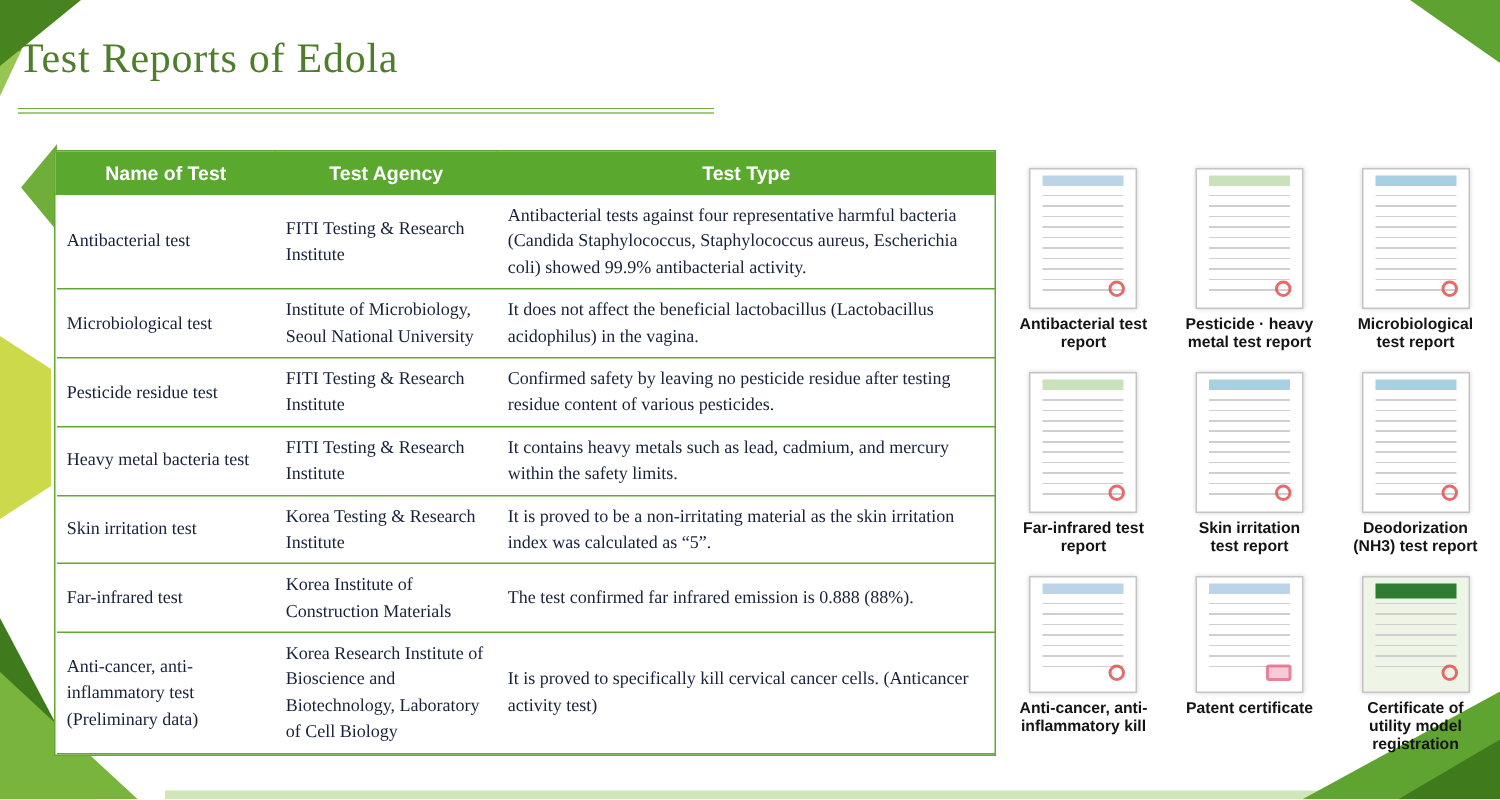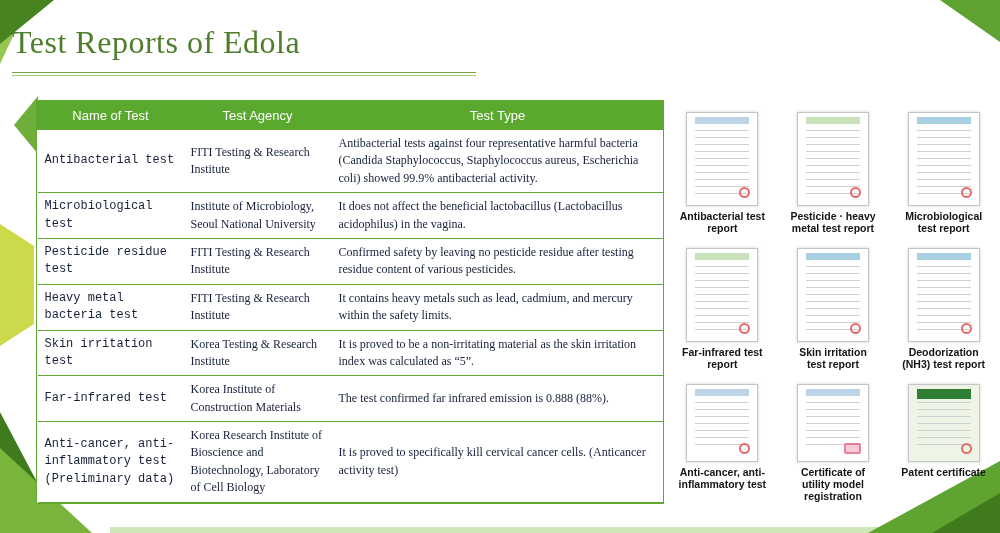--- a/index.html
+++ b/index.html
@@ -28,46 +28,46 @@
   .deco-bottom-strip { left:110px; right:0; bottom:0; height:6px; background:#cfe6b8; }
   .deco-br-light { right:0; bottom:0; width:132px; height:72px; background:#5fa430;
                    clip-path:polygon(100% 0,100% 100%,0 100%); }
   .deco-br-dark  { right:0; bottom:0; width:68px; height:40px; background:#3f7a1d;
                    clip-path:polygon(100% 0,100% 100%,0 100%); }
 
   
   .title {
     position:absolute; left:12px; top:24px; z-index:2;
     font-family:"Liberation Serif", serif; font-weight:500;
-    font-size:32px; color:#4e7e2b; letter-spacing:.5px;
+    font-size:28px; color:#4e7e2b; letter-spacing:.5px;
   }
   .title-rule {
     position:absolute; left:12px; top:72px; width:464px; height:4px; z-index:2;
     background:linear-gradient(#6fa544 0 1px, transparent 1px 3px, #a4c97a 3px 4px);
   }
 
   
   .table-wrap {
     position:absolute; left:36px; top:100px; width:628px; z-index:2;
     background:#fff; border:1px solid #61a833;
   }
   table.report { width:100%; border-collapse:collapse; table-layout:fixed;
     font-family:"Liberation Serif", serif; color:#17213a; }
   col.c1 { width:146px; } col.c2 { width:148px; } col.c3 { width:332px; }
   table.report th {
     background:#5ba82f; color:#fff; font-family:"Liberation Sans", sans-serif;
-    font-size:13px; font-weight:normal; padding:6px 2px; text-align:center;
+    font-size:13px; font-weight:bold; padding:6px 2px; text-align:center;
     border:1px solid #5ba82f;
   }
   table.report td {
     border-top:1px solid #61a833; border-bottom:1px solid #61a833;
     padding:5px 7px; font-size:12px; line-height:1.45; vertical-align:middle;
     text-align:left;
   }
-  td.c-name { font-size:12.4px;font-family:Liberation Mono, monospace; }
+  td.c-name { font-size:12.4px; }
 
   
   .certs {
     position:absolute; left:672px; top:112px; width:322px; z-index:2;
     display:grid; grid-template-columns:repeat(3,1fr);
     column-gap:10px; row-gap:13px;
   }
   .cert { display:flex; flex-direction:column; align-items:center; }
   .thumb {
     width:72px; height:94px; background:#fff; border:1px solid #c4c4c4;
@@ -215,32 +215,32 @@
       <span class="stamp"></span>
     </div>
     <figcaption class="cap">Deodorization (NH3) test report</figcaption>
   </figure>
 
   <figure class="cert">
     <div class="thumb">
       <span class="hdr"></span>
       <span class="stamp"></span>
     </div>
-    <figcaption class="cap">Anti-cancer, anti-inflammatory test</figcaption>
+    <figcaption class="cap">Anti-cancer, anti-inflammatory kill</figcaption>
+  </figure>
+
+  <figure class="cert">
+    <div class="thumb">
+      <span class="hdr"></span>
+      <span class="stamp"></span>
+    </div>
+    <figcaption class="cap">Patent certificate</figcaption>
   </figure>
 
   <figure class="cert">
     <div class="thumb">
       <span class="hdr"></span>
       <span class="stamp"></span>
     </div>
     <figcaption class="cap">Certificate of utility model registration</figcaption>
   </figure>
 
-  <figure class="cert">
-    <div class="thumb">
-      <span class="hdr"></span>
-      <span class="stamp"></span>
-    </div>
-    <figcaption class="cap">Patent certificate</figcaption>
-  </figure>
-
 </div>
 
 </body></html>

